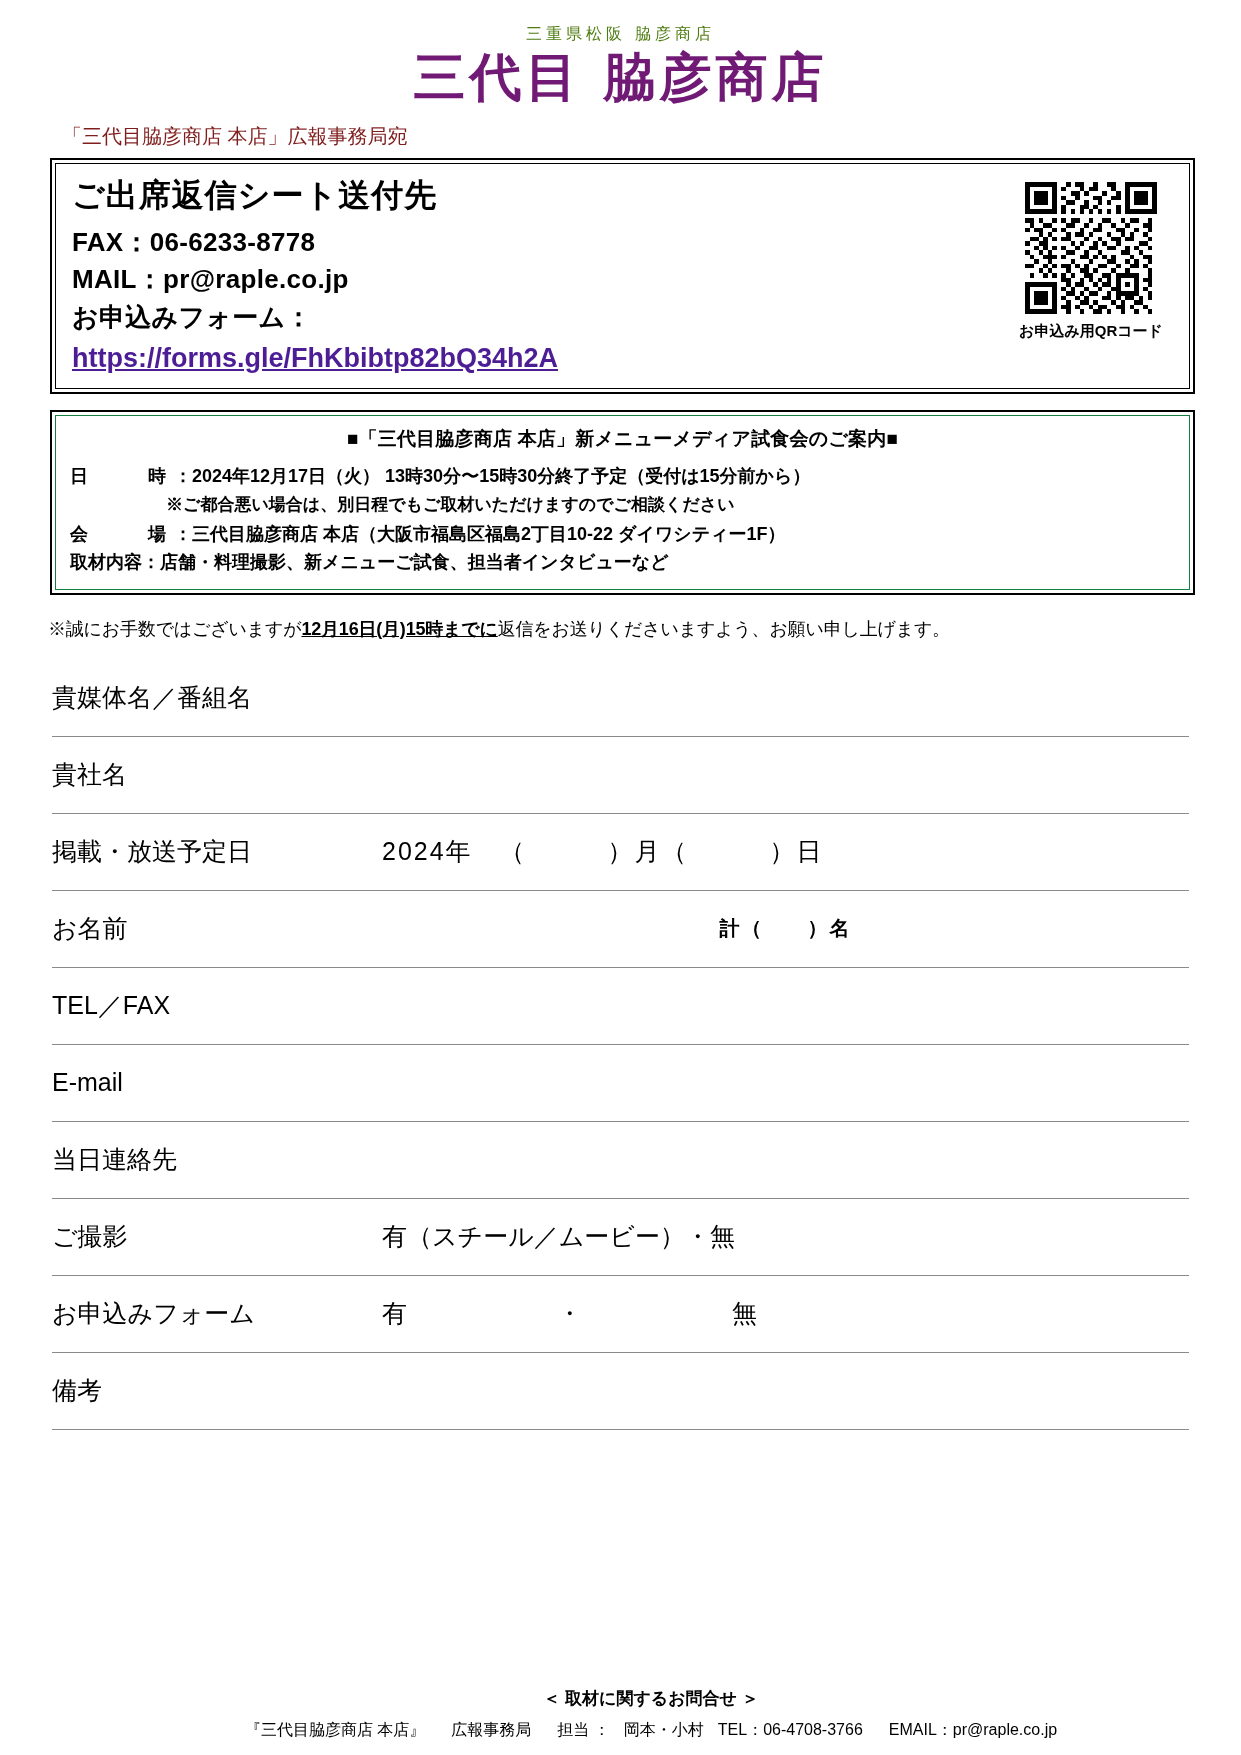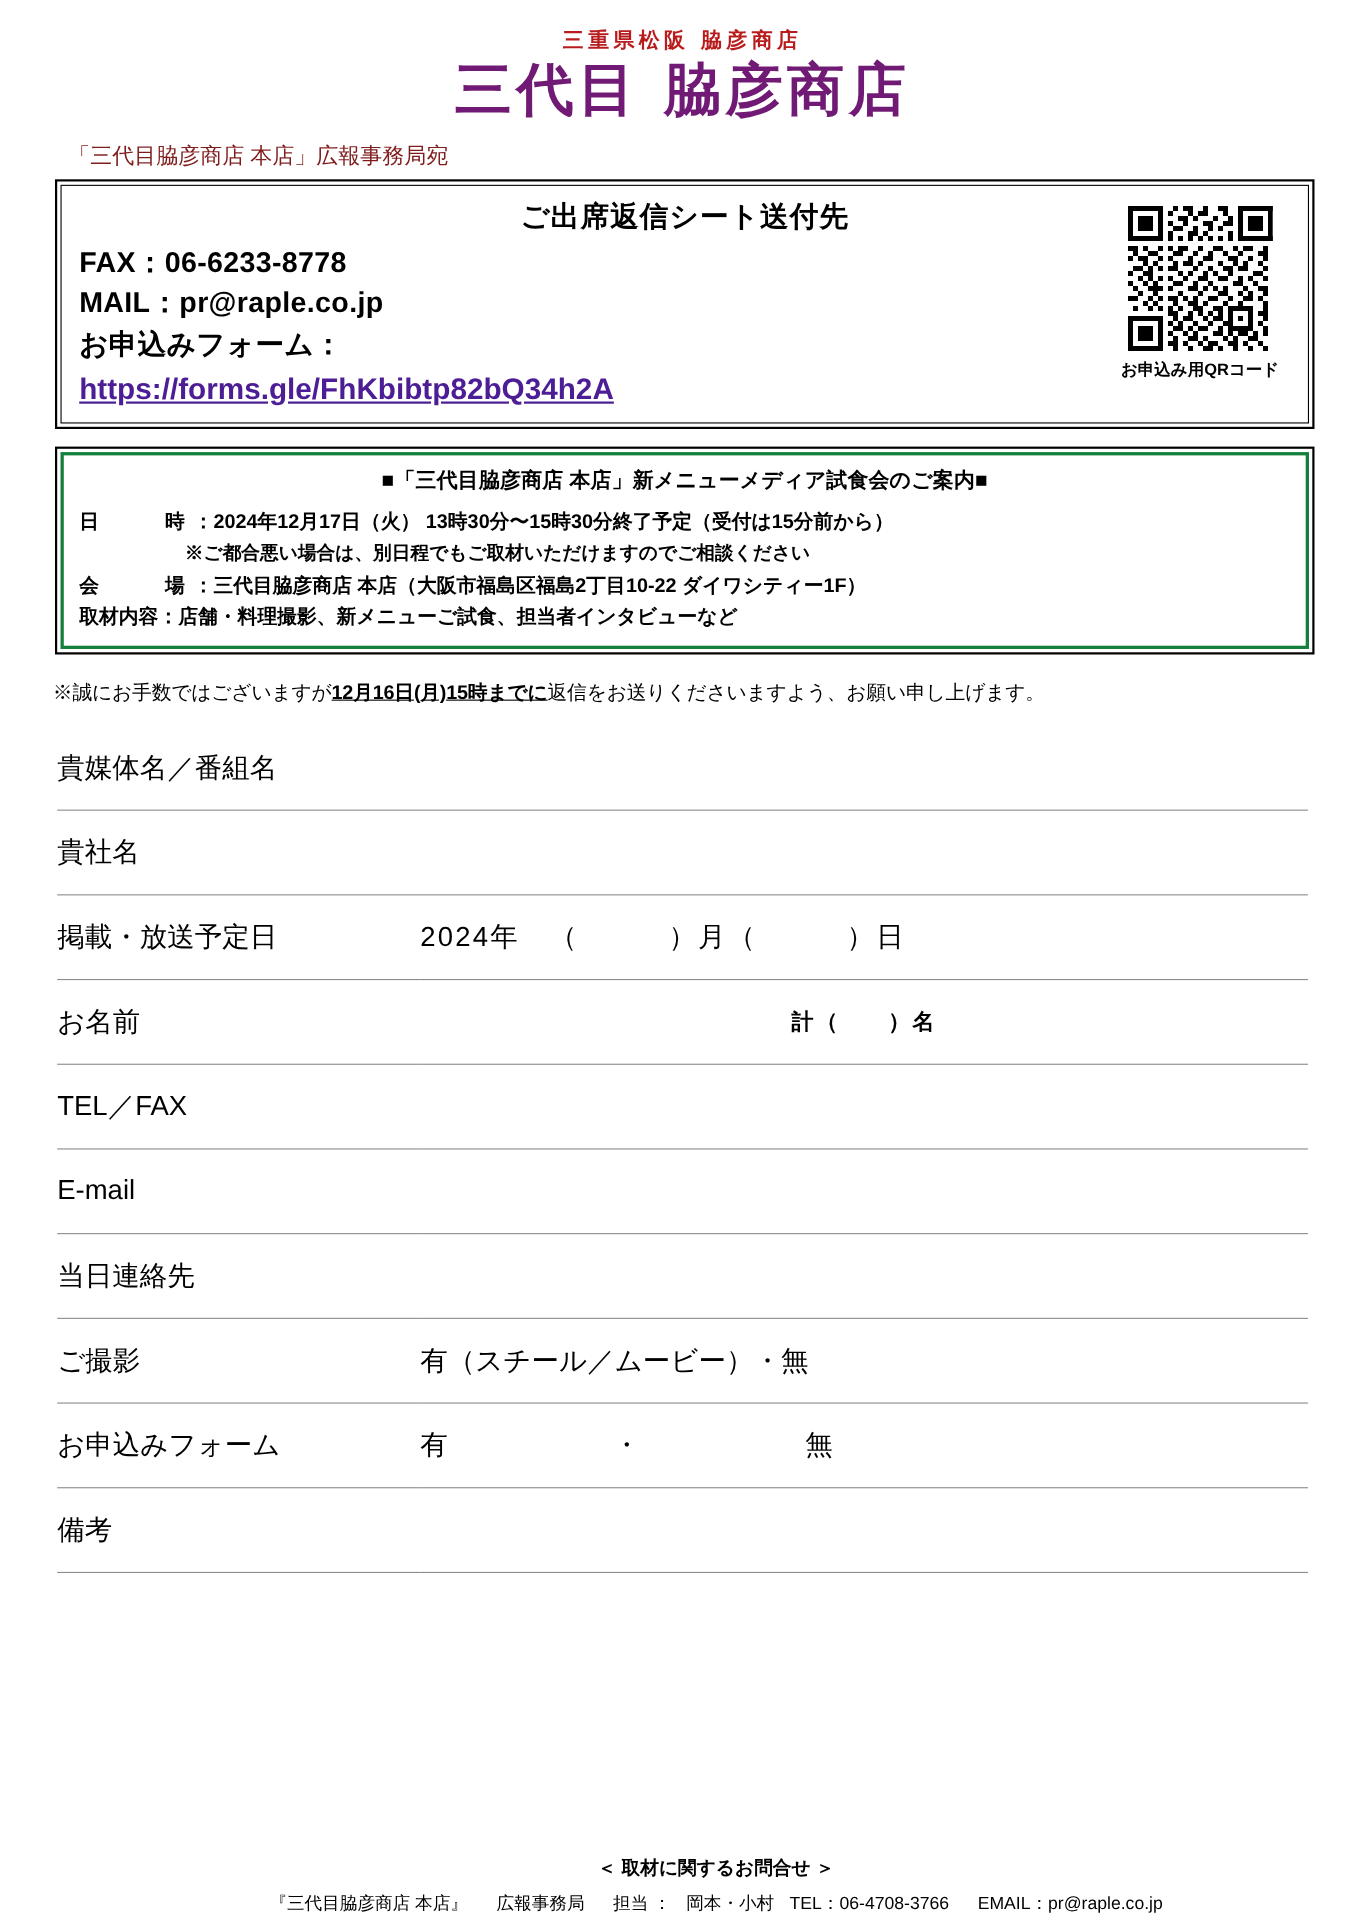--- a/index.html
+++ b/index.html
@@ -21,25 +21,24 @@
   }
 
   
   .logo-area {
     width: 100%;
     text-align: center;
     padding-top: 24px;
   }
   .logo-small {
     font-family: "DejaVu Serif", serif;
-    font-size: 19px;
+    font-size: 16px;
     letter-spacing: 4px;
-    color: #b91c1c;
+    color: #4d7c0f;
     margin-bottom: 2px;
-    font-weight: bold;
   }
   .logo-main {
     font-family: "DejaVu Serif", serif;
     font-size: 52px;
     font-weight: bold;
     letter-spacing: 4px;
     color: #701a75;
     line-height: 1.15;
   }
 
@@ -58,22 +57,21 @@
     position: relative;
   }
   .boxed-inner {
     border: 1px solid #000;
     margin: 3px;
     padding: 10px 16px 14px 16px;
     box-sizing: border-box;
     position: relative;
   }
   .sendto-title {
-    text-align: center;
-    font-size: 26px;
+    font-size: 32px;
     font-weight: bold;
     letter-spacing: 1px;
     margin-bottom: 6px;
   }
   .sendto-line {
     font-size: 26px;
     font-weight: bold;
     line-height: 1.45;
     letter-spacing: 0.3px;
   }
@@ -105,21 +103,21 @@
     letter-spacing: 0px;
   }
 
   
   .info-box {
     margin: 16px 46px 0 50px;
     border: 2px solid #000;
     box-sizing: border-box;
   }
   .info-inner {
-    border: 3px solid #15803d;
+    border: 1px solid #15803d;
     margin: 3px;
     padding: 10px 14px 12px 14px;
     box-sizing: border-box;
   }
   .info-title {
     text-align: center;
     font-size: 19px;
     font-weight: bold;
     margin-bottom: 10px;
     letter-spacing: 0.2px;

